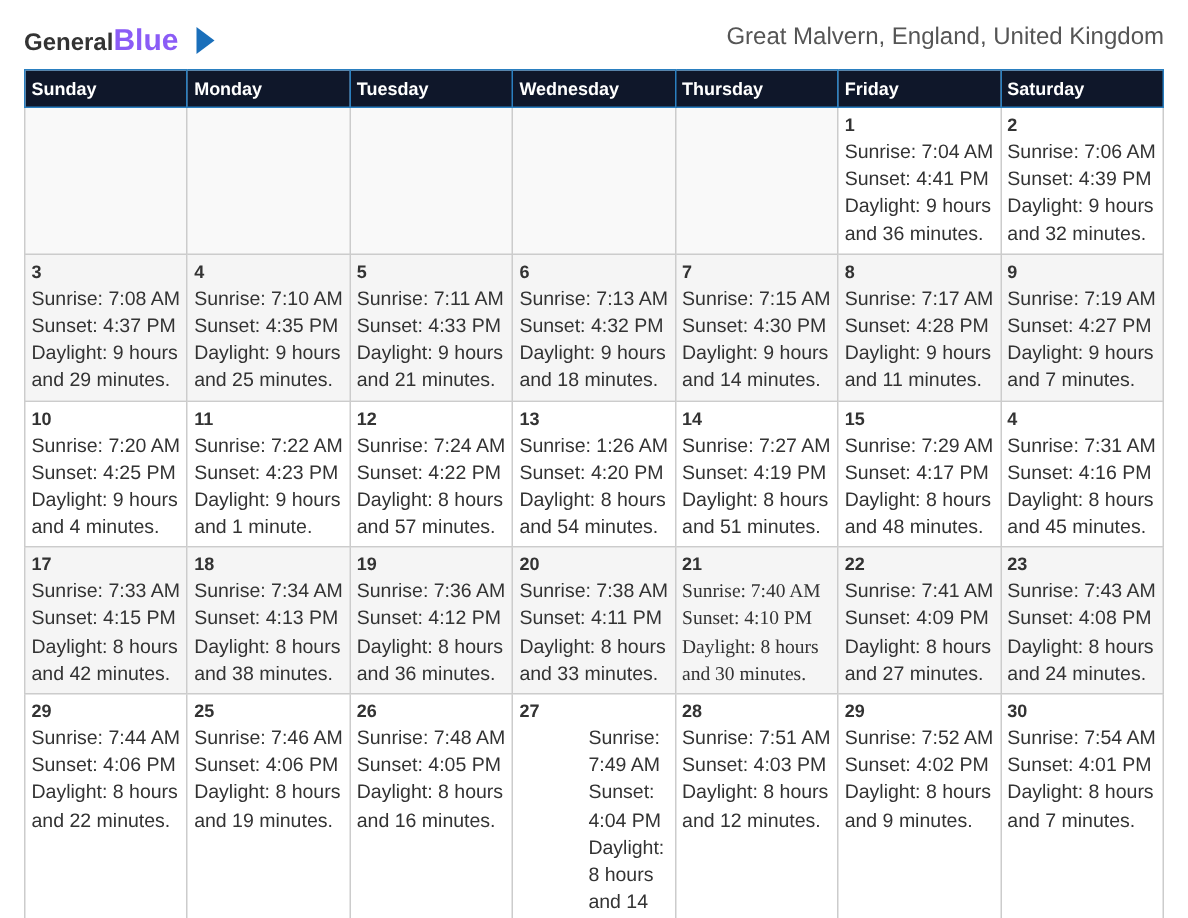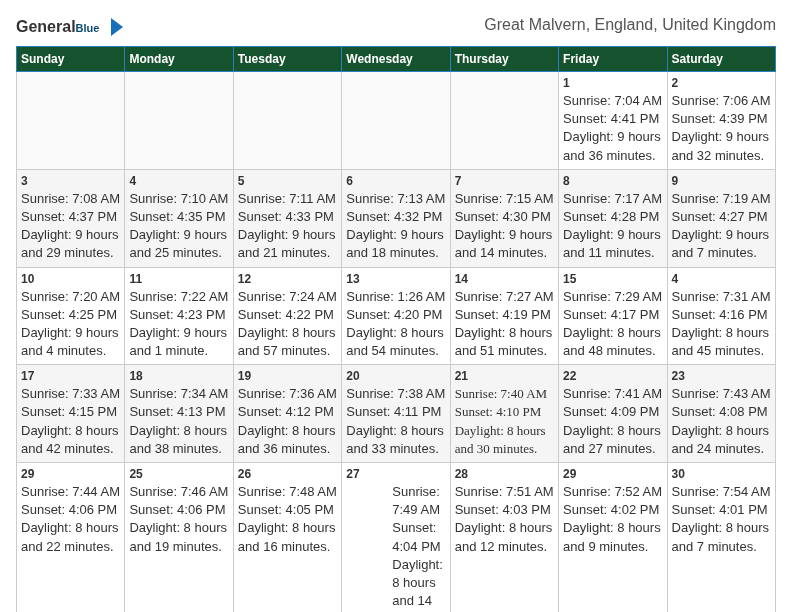--- a/index.html
+++ b/index.html
@@ -32,21 +32,21 @@
     .location-title {
       font-size: 16px;
       color: #555;
     }
     .calendar {
       width: 100%;
       border-collapse: collapse;
       margin-top: 4px;
     }
     .calendar th {
-      background: #14532d;
+      background: #0f172a;
       color: #fff;
       font-size: 12px;
       font-weight: bold;
       padding: 5px 4px;
       text-align: left;
       border: 1px solid #2a7fc0;
     }
     .calendar td {
       width: 108px;
       vertical-align: top;
@@ -77,21 +77,21 @@
       line-height: 1.4;
       color: #333;
     }
   </style>
 </head>
 <body>
 
 <div class="header-section">
   <div class="logo">
   <div style="display:flex;flex-direction:column;line-height:1.1">
-    <span style="font-size:16px;font-weight:bold;color:#333;">General<span style="color:#0c4a6e;font-size:11px;font-weight:bold;">Blue</span></span>
+    <span style="font-size:16px;font-weight:bold;color:#333;">General<span style="color:#8b5cf6;font-size:20px;font-weight:bold;">Blue</span></span>
   </div>
   <svg width="22" height="22" viewBox="0 0 22 22">
     <polygon points="8,2 20,11 8,20" fill="#1a6fba"></polygon>
   </svg>
 </div>
   <div class="title-section">
     <div class="location-title">Great Malvern, England, United Kingdom</div>
   </div>
 </div>
 

